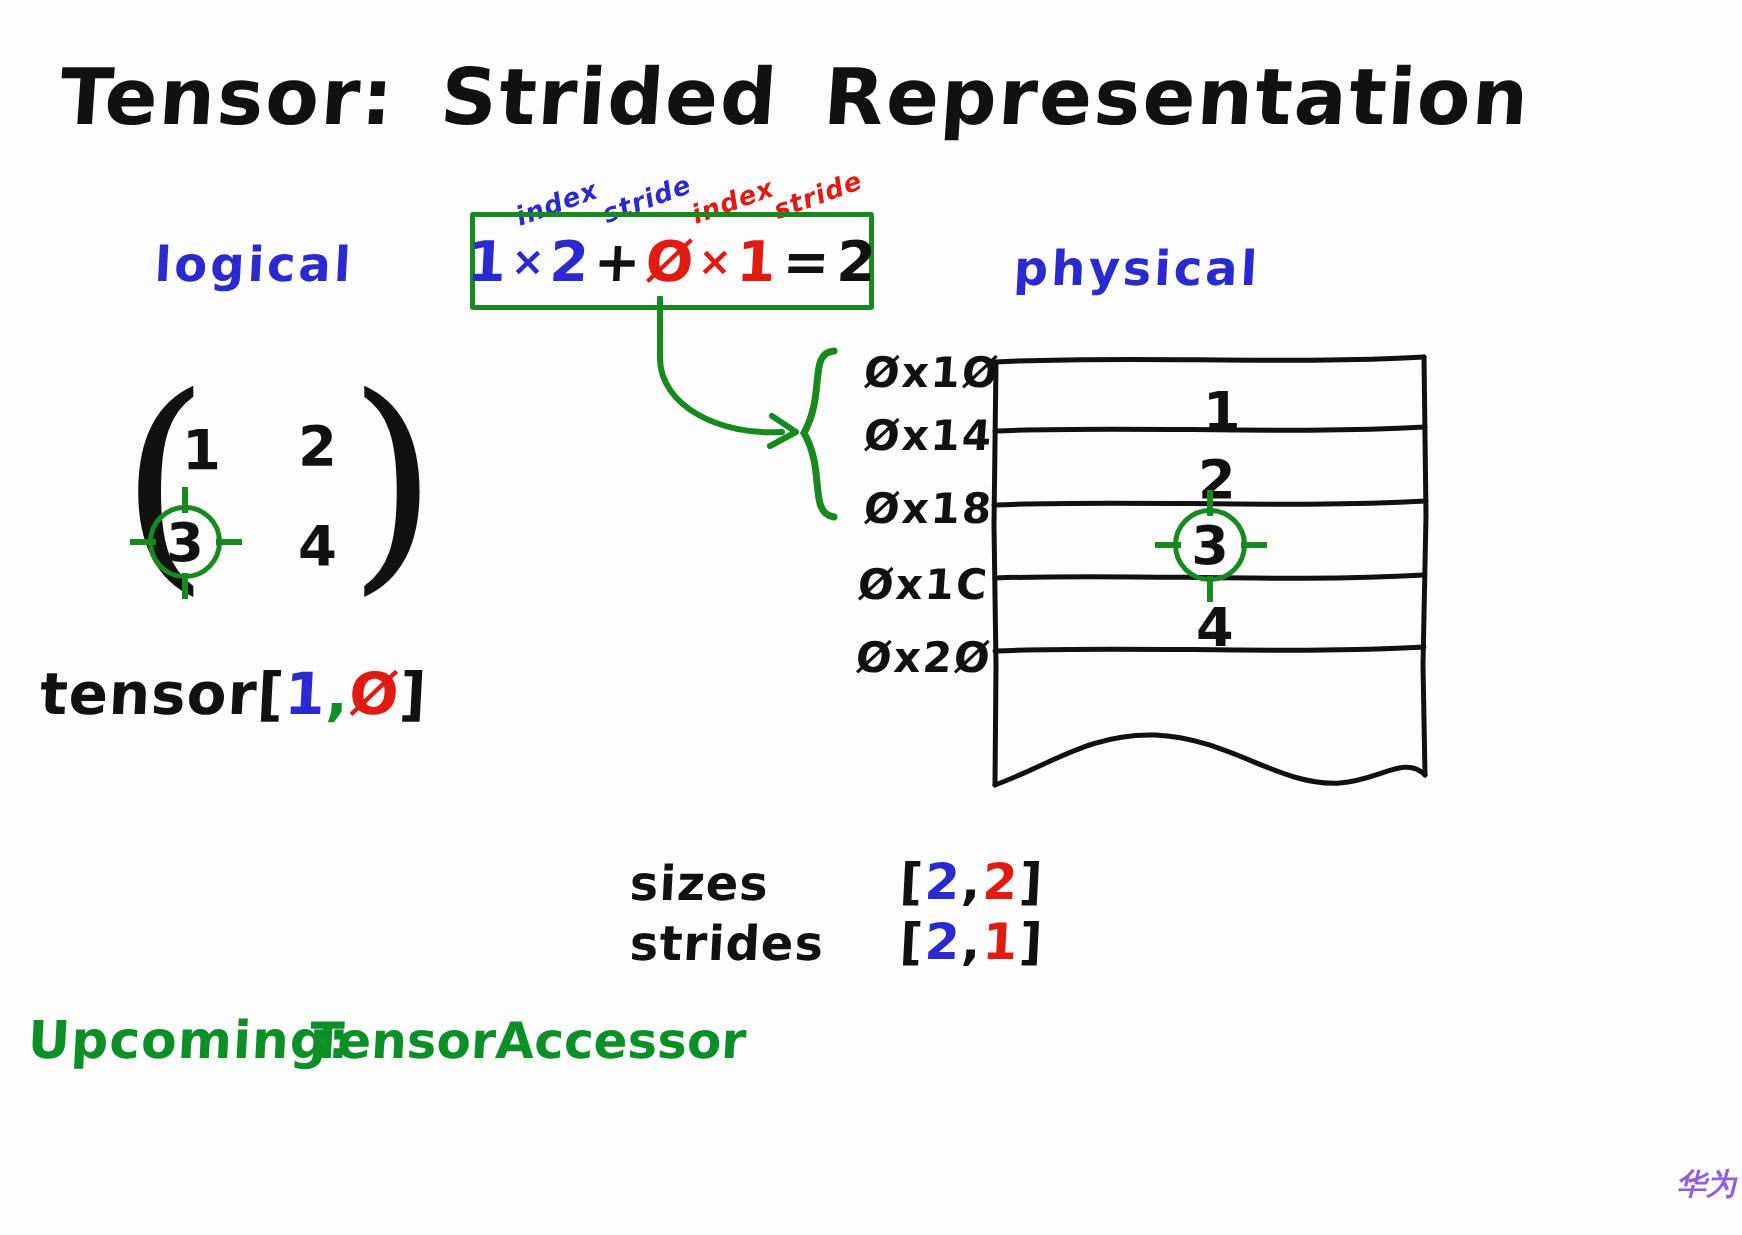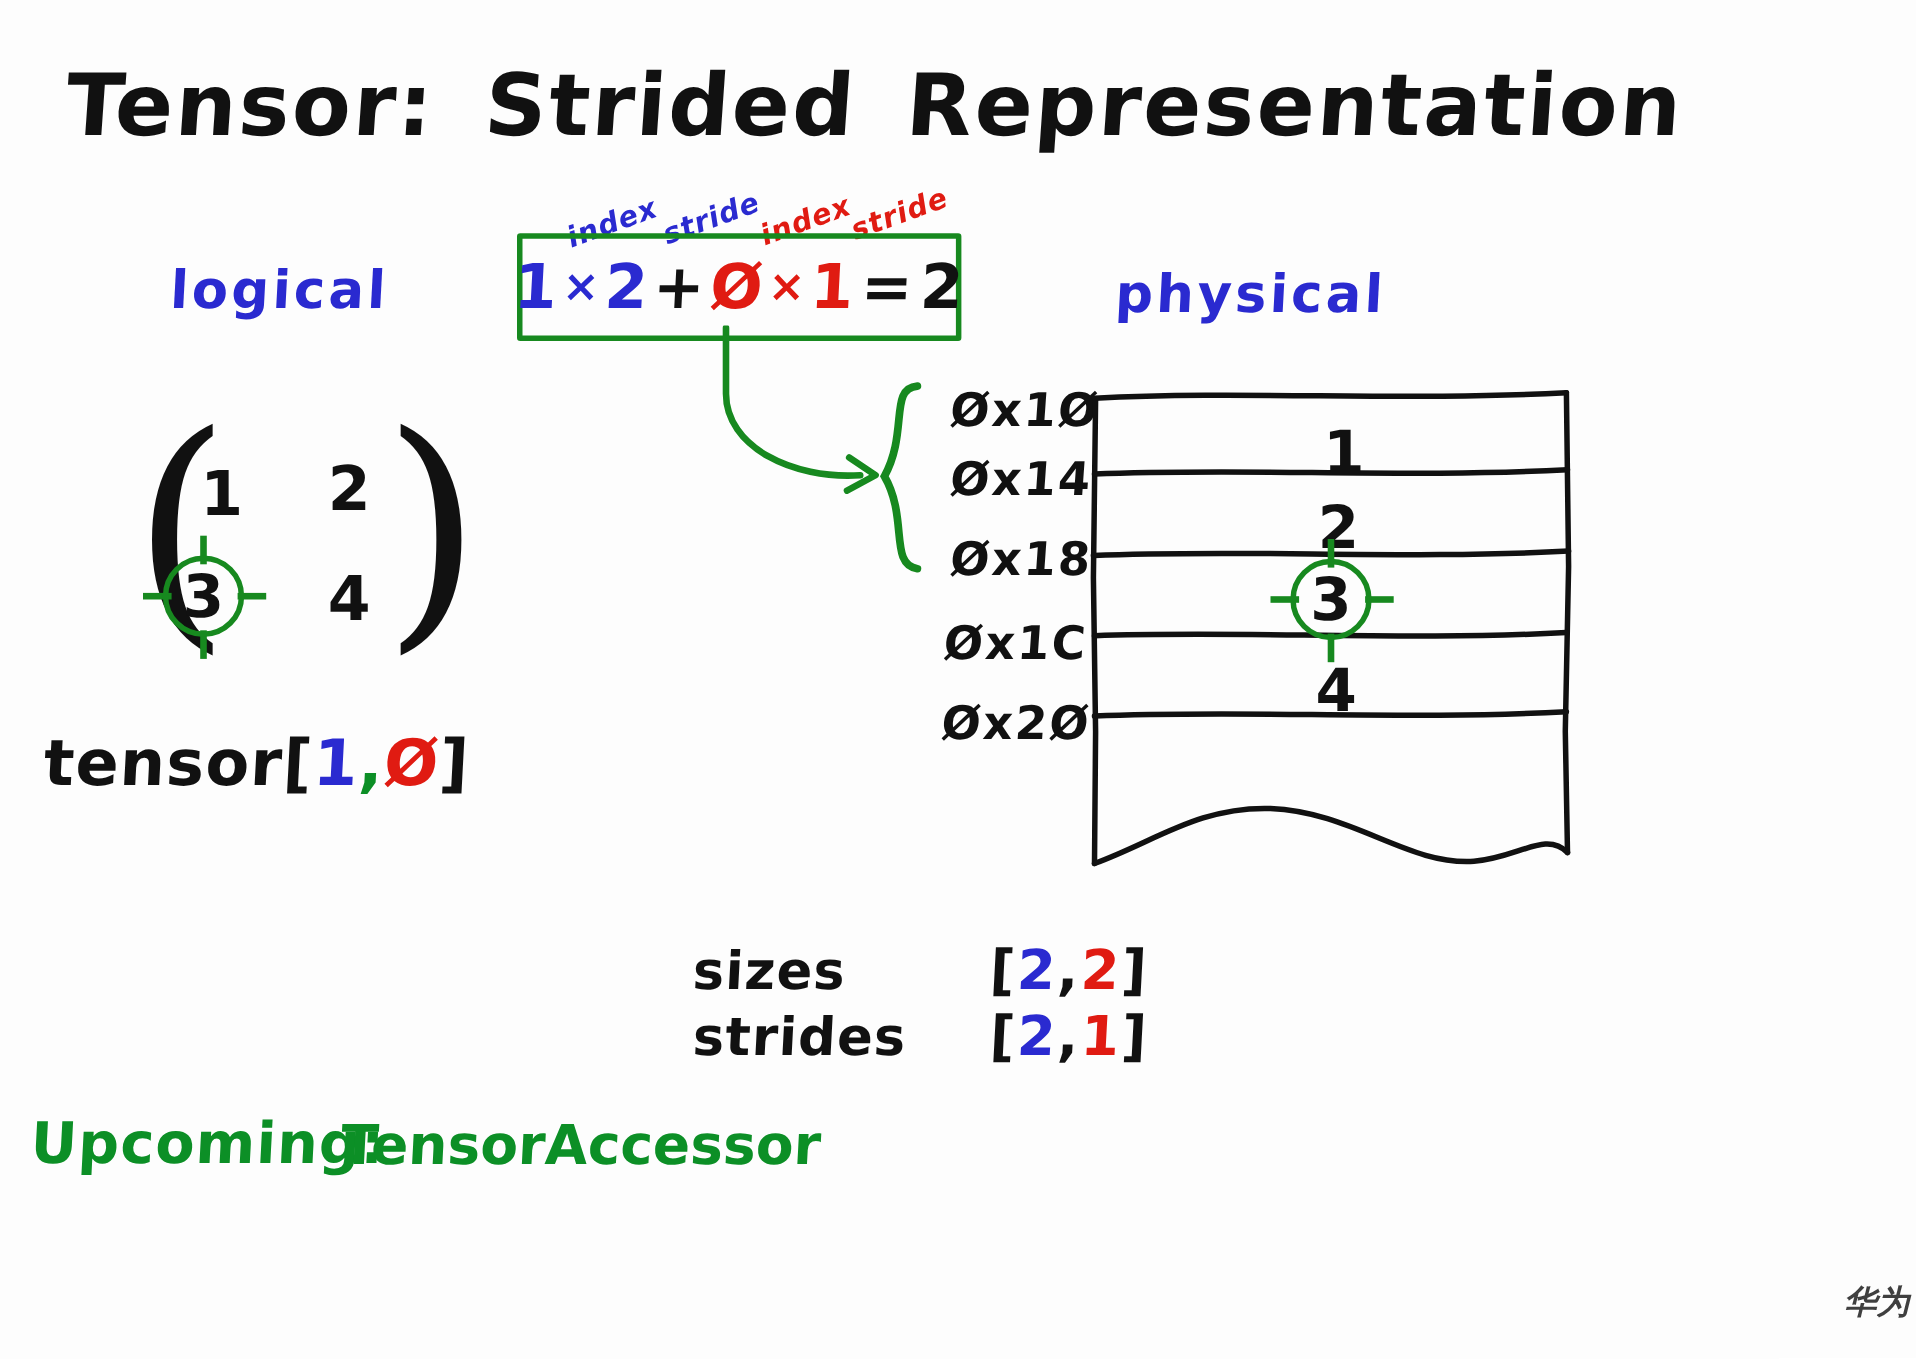--- a/index.html
+++ b/index.html
@@ -250,21 +250,21 @@
     font-size: 17px;
     color: #8a8a8a;
     letter-spacing: 1px;
     margin-top: 2px;
   }
   #wm-mark {
     position: absolute;
     right: 6px;
     bottom: 30px;
     font-size: 30px;
-    color: #000000;
+    color: #6d28d9;
     font-style: italic;
     font-weight: bold;
     opacity: 0.75;
   }
 </style>
 </head>
 <body>
 
 <div id="canvas">
 

